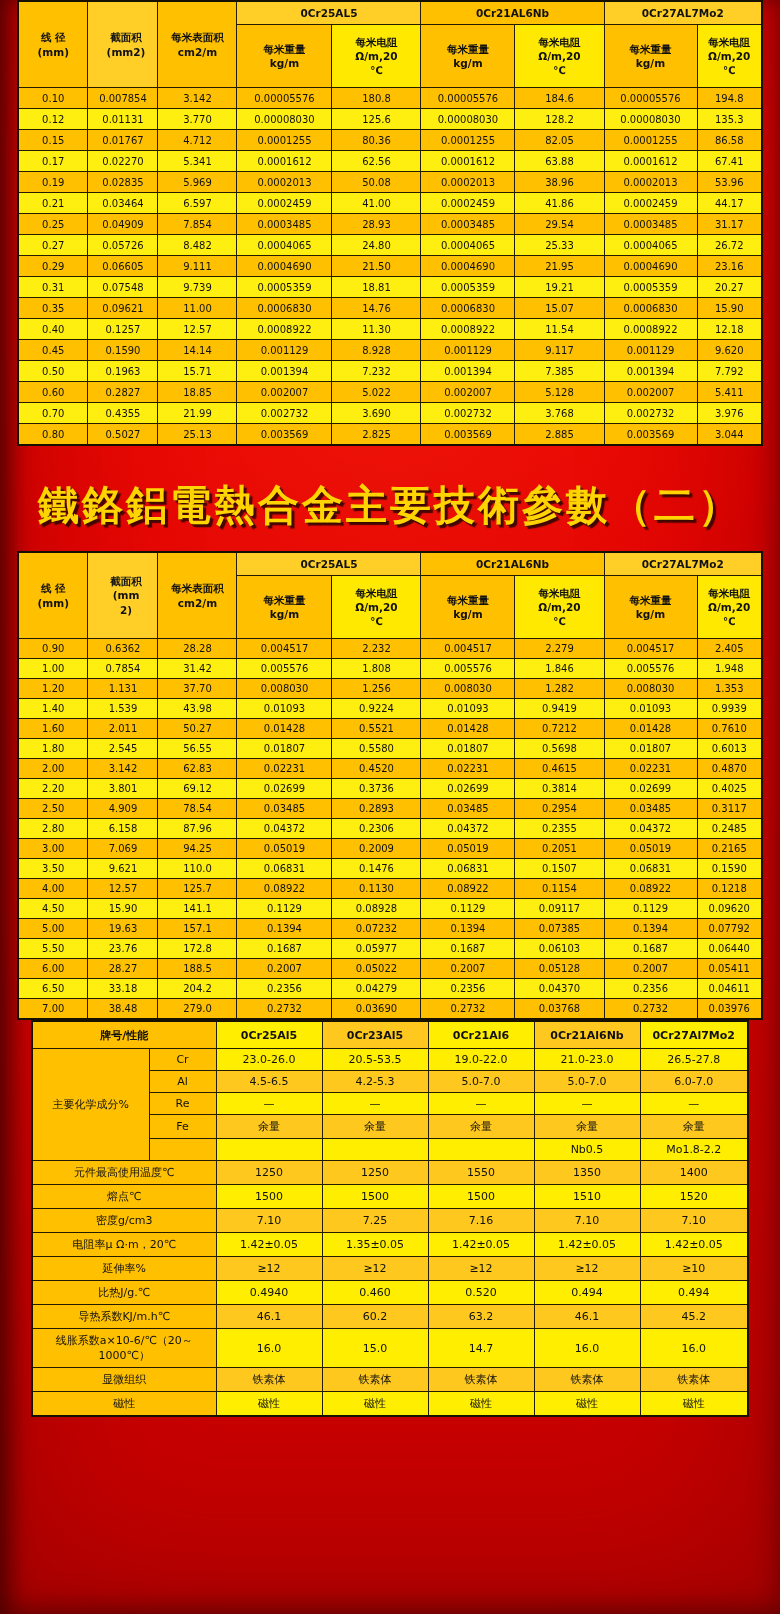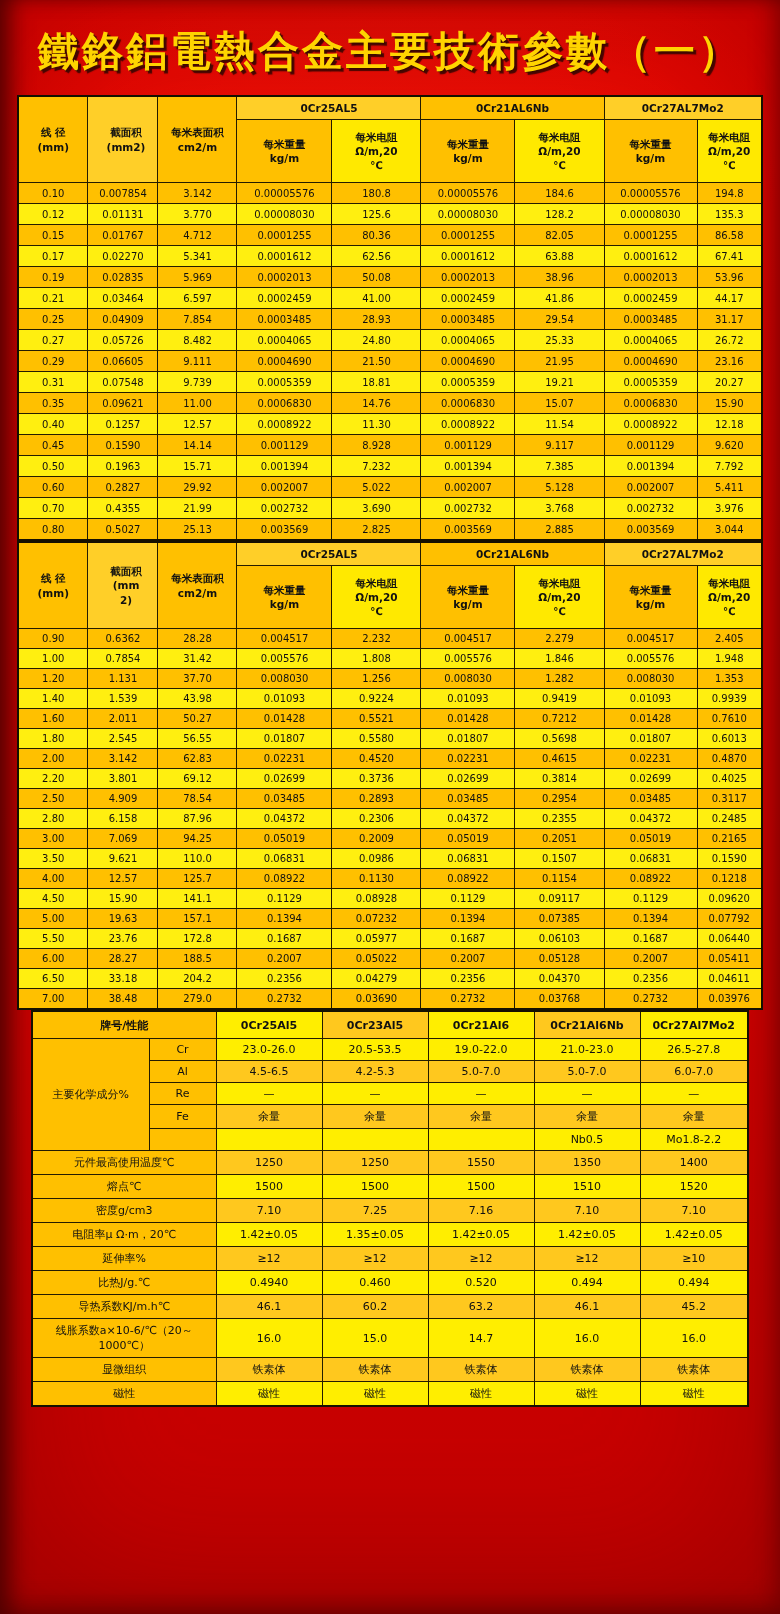--- a/index.html
+++ b/index.html
@@ -85,21 +85,20 @@
   .phys thead th.alloy:nth-child(odd){background:#ffc81e;}
   .phys td.lbl,.phys td.sub{background:#ffc000;font-weight:normal;}
   .phys tbody tr:nth-child(odd) td.val{background:#ffee00;}
   .phys tbody tr:nth-child(even) td.val{background:#ffc81e;}
 </style>
 </head>
 <body>
 
 <div class="page">
 
-  <h1 class="title first">鐵鉻鋁電熱合金主要技術參數（一）</h1>
 
   <table class="ptable t1">
     <colgroup>
       <col style="width:70px">
         <col style="width:70px">
         <col style="width:79px">
       <col style="width:95px">
         <col style="width:89px">
         <col style="width:94px">
       <col style="width:89px">
@@ -287,21 +286,21 @@
           <td>0.001394</td>
           <td>7.232</td>
           <td>0.001394</td>
           <td>7.385</td>
           <td>0.001394</td>
           <td>7.792</td>
         </tr>
         <tr>
           <td>0.60</td>
           <td>0.2827</td>
-          <td>29.92</td>
+          <td>18.85</td>
           <td>0.002007</td>
           <td>5.022</td>
           <td>0.002007</td>
           <td>5.128</td>
           <td>0.002007</td>
           <td>5.411</td>
         </tr>
         <tr>
           <td>0.70</td>
           <td>0.4355</td>
@@ -320,20 +319,21 @@
           <td>0.003569</td>
           <td>2.825</td>
           <td>0.003569</td>
           <td>2.885</td>
           <td>0.003569</td>
           <td>3.044</td>
         </tr>
       </tbody>
   </table>
 
+  <h1 class="title mid">鐵鉻鋁電熱合金主要技術參數（二）</h1>
 
   <table class="ptable t2">
     <colgroup>
       <col style="width:70px">
         <col style="width:70px">
         <col style="width:79px">
       <col style="width:95px">
         <col style="width:89px">
         <col style="width:94px">
       <col style="width:89px">
@@ -491,21 +491,21 @@
           <td>0.05019</td>
           <td>0.2051</td>
           <td>0.05019</td>
           <td>0.2165</td>
         </tr>
         <tr>
           <td>3.50</td>
           <td>9.621</td>
           <td>110.0</td>
           <td>0.06831</td>
-          <td>0.0986</td>
+          <td>0.1476</td>
           <td>0.06831</td>
           <td>0.1507</td>
           <td>0.06831</td>
           <td>0.1590</td>
         </tr>
         <tr>
           <td>4.00</td>
           <td>12.57</td>
           <td>125.7</td>
           <td>0.08922</td>

